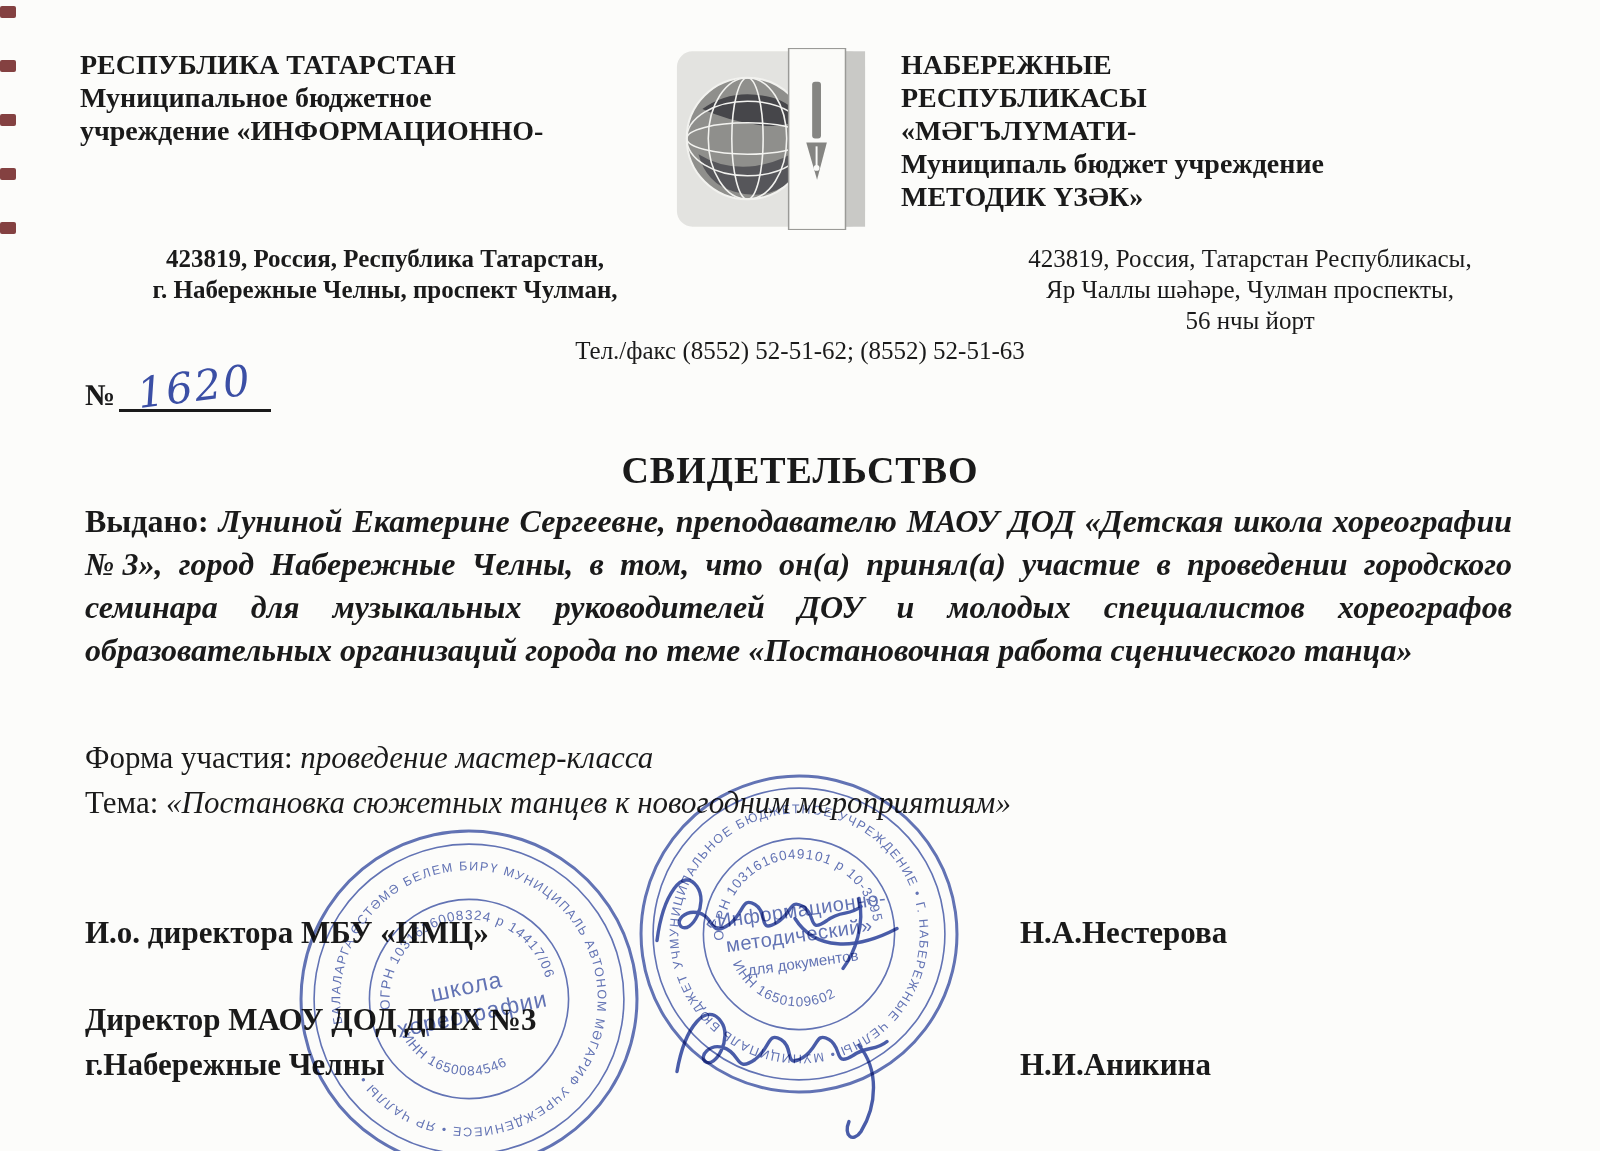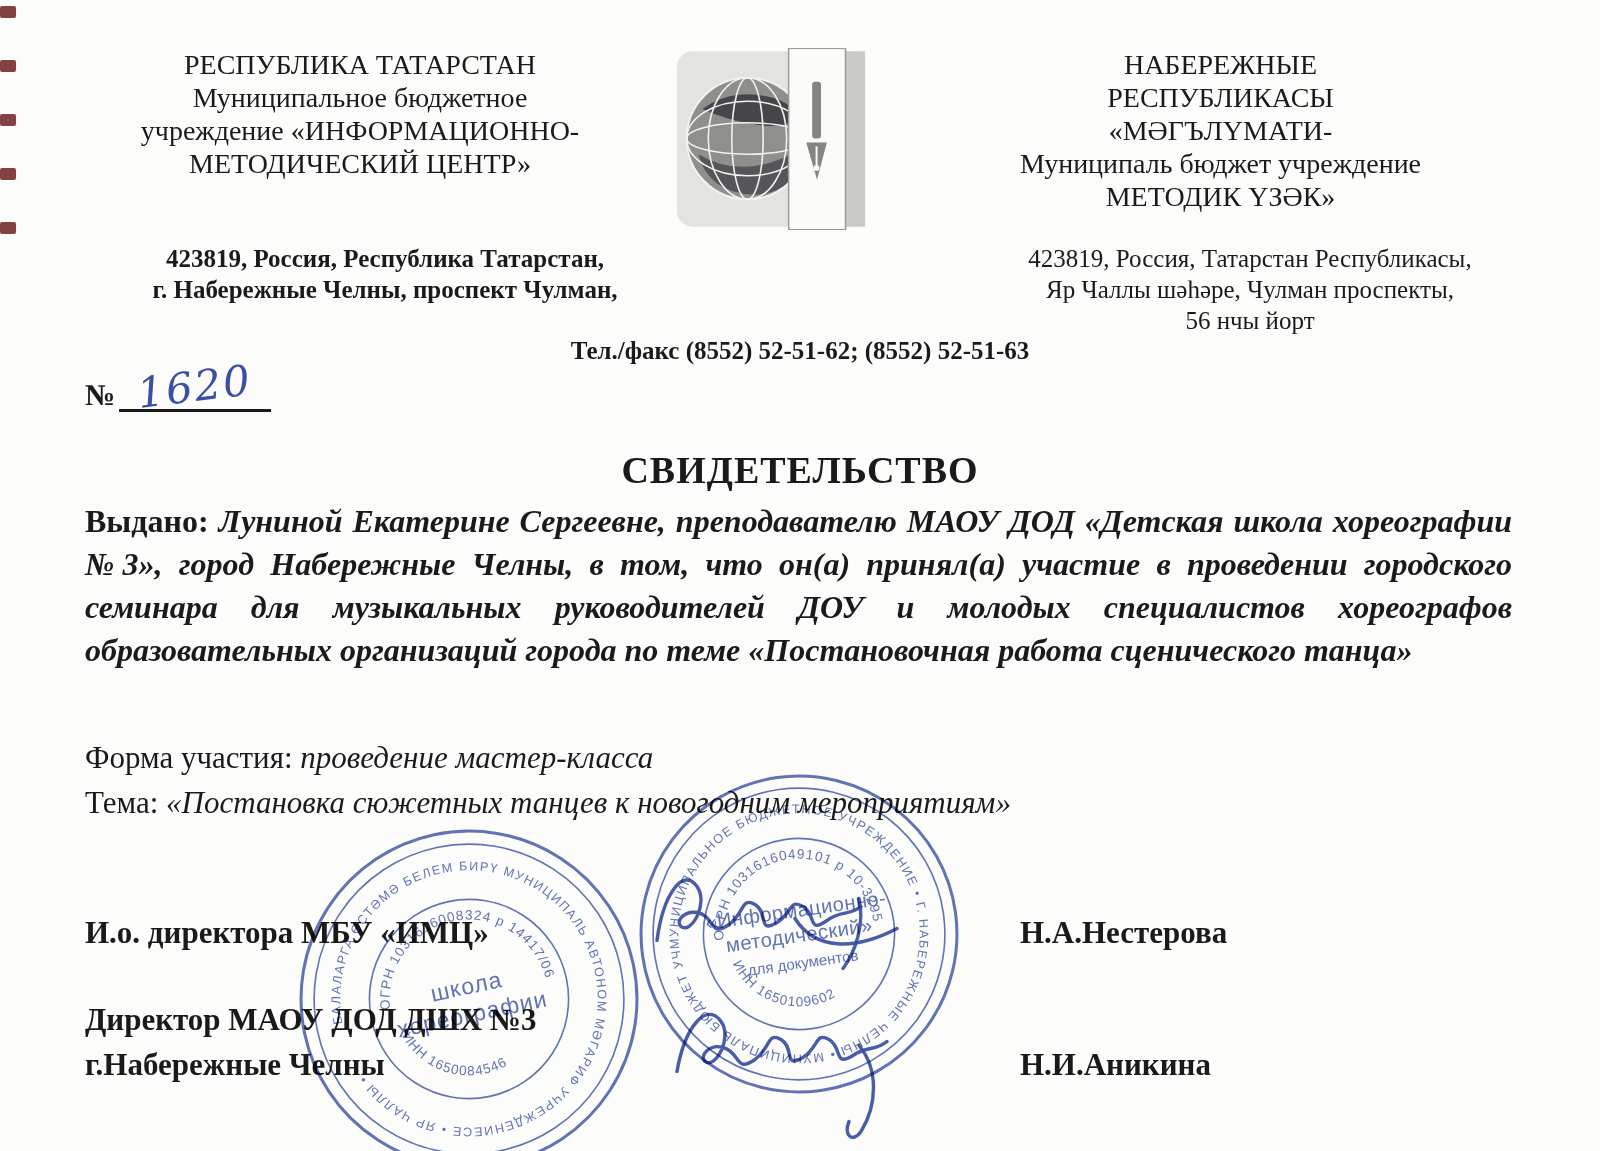--- a/index.html
+++ b/index.html
@@ -7,30 +7,30 @@
   }
   *{margin:0;padding:0;box-sizing:border-box;}
   html,body{background:#9a9a9a;}
   .page{
     position:relative; width:1600px; height:1151px; overflow:hidden;
     background:var(--paper); color:var(--ink);
     font-family:"Liberation Serif","DejaVu Serif",serif;
   }
   
   .letterhead{position:absolute; top:48px; left:80px; right:60px; display:flex; align-items:flex-start;}
-  .org{font-weight:normal; font-size:28px; line-height:33px; text-align:center;}
+  .org{font-weight:bold; font-size:28px; line-height:33px; }
   .org-left{width:560px;}
   .org-right{flex:1;}
   .logo-wrap{width:205px; margin:0 28px; display:flex; justify-content:center;}
   
   .addresses{position:absolute; top:243px; left:80px; right:60px; display:flex; justify-content:space-between;}
   .addr{font-size:25px; line-height:31px; text-align:center;}
   .addr-left{width:610px;font-weight:bold;}
   .addr-right{width:580px;}
-  .phone{position:absolute; top:337px; left:0; width:100%; text-align:center; font-size:25px;font-weight:bold;}
+  .phone{position:absolute; top:337px; left:0; width:100%; text-align:center; font-size:25px;}
   
   .dateline{position:absolute; top:372px; left:85px; right:85px; display:flex; justify-content:space-between; font-weight:bold; font-size:30px;}
   .date-left .u-day{border-bottom:3px solid var(--ink); padding:0 8px;}
   .date-left .u-month{border-bottom:3px solid var(--ink); padding:0 16px; margin:0 6px;}
   .doc-number{margin-right:105px; display:flex; align-items:flex-end;}
   .num-line{display:inline-block; width:152px; height:40px; border-bottom:3px solid var(--ink); position:relative; margin-left:4px;}
   .handwritten{
     position:absolute; left:18px; bottom:-2px;
     font-family:"DejaVu Serif",serif; font-style:italic; font-weight:400;
     font-size:42px; color:var(--ink-blue); transform:rotate(-7deg); letter-spacing:2px;
@@ -79,21 +79,20 @@
   <div class="scan-mark" style="top:60px"></div>
   <div class="scan-mark" style="top:114px"></div>
   <div class="scan-mark" style="top:168px"></div>
   <div class="scan-mark" style="top:222px"></div>
 
   <header class="letterhead">
     <div class="org org-left">
       <div>РЕСПУБЛИКА ТАТАРСТАН</div>
       <div>Муниципальное бюджетное</div>
       <div>учреждение «ИНФОРМАЦИОННО-</div>
-      <div>МЕТОДИЧЕСКИЙ ЦЕНТР»</div>
     </div>
     <div class="logo-wrap">
       <svg width="196" height="182" viewBox="0 0 200 185">
         <rect x="4" y="3" width="192" height="179" rx="16" fill="#e3e3e0"></rect>
         <rect x="148" y="3" width="48" height="179" fill="#c9c9c6"></rect>
         <circle cx="76" cy="92" r="62" fill="#8f8f8c"></circle>
         <path d="M30 62 q30 -22 70 -12 q22 6 30 22 q-18 10 -44 6 q-30 -4 -56 -16z" fill="#46464a"></path>
         <path d="M26 108 q26 16 58 12 q28 -4 48 -20 q4 22 -12 36 q-26 20 -58 10 q-28 -8 -36 -38z" fill="#56565a"></path>
         <ellipse cx="76" cy="92" rx="62" ry="62" fill="none" stroke="#f2f2ef" stroke-width="2"></ellipse>
         <ellipse cx="76" cy="92" rx="40" ry="62" fill="none" stroke="#f2f2ef" stroke-width="1.6"></ellipse>

